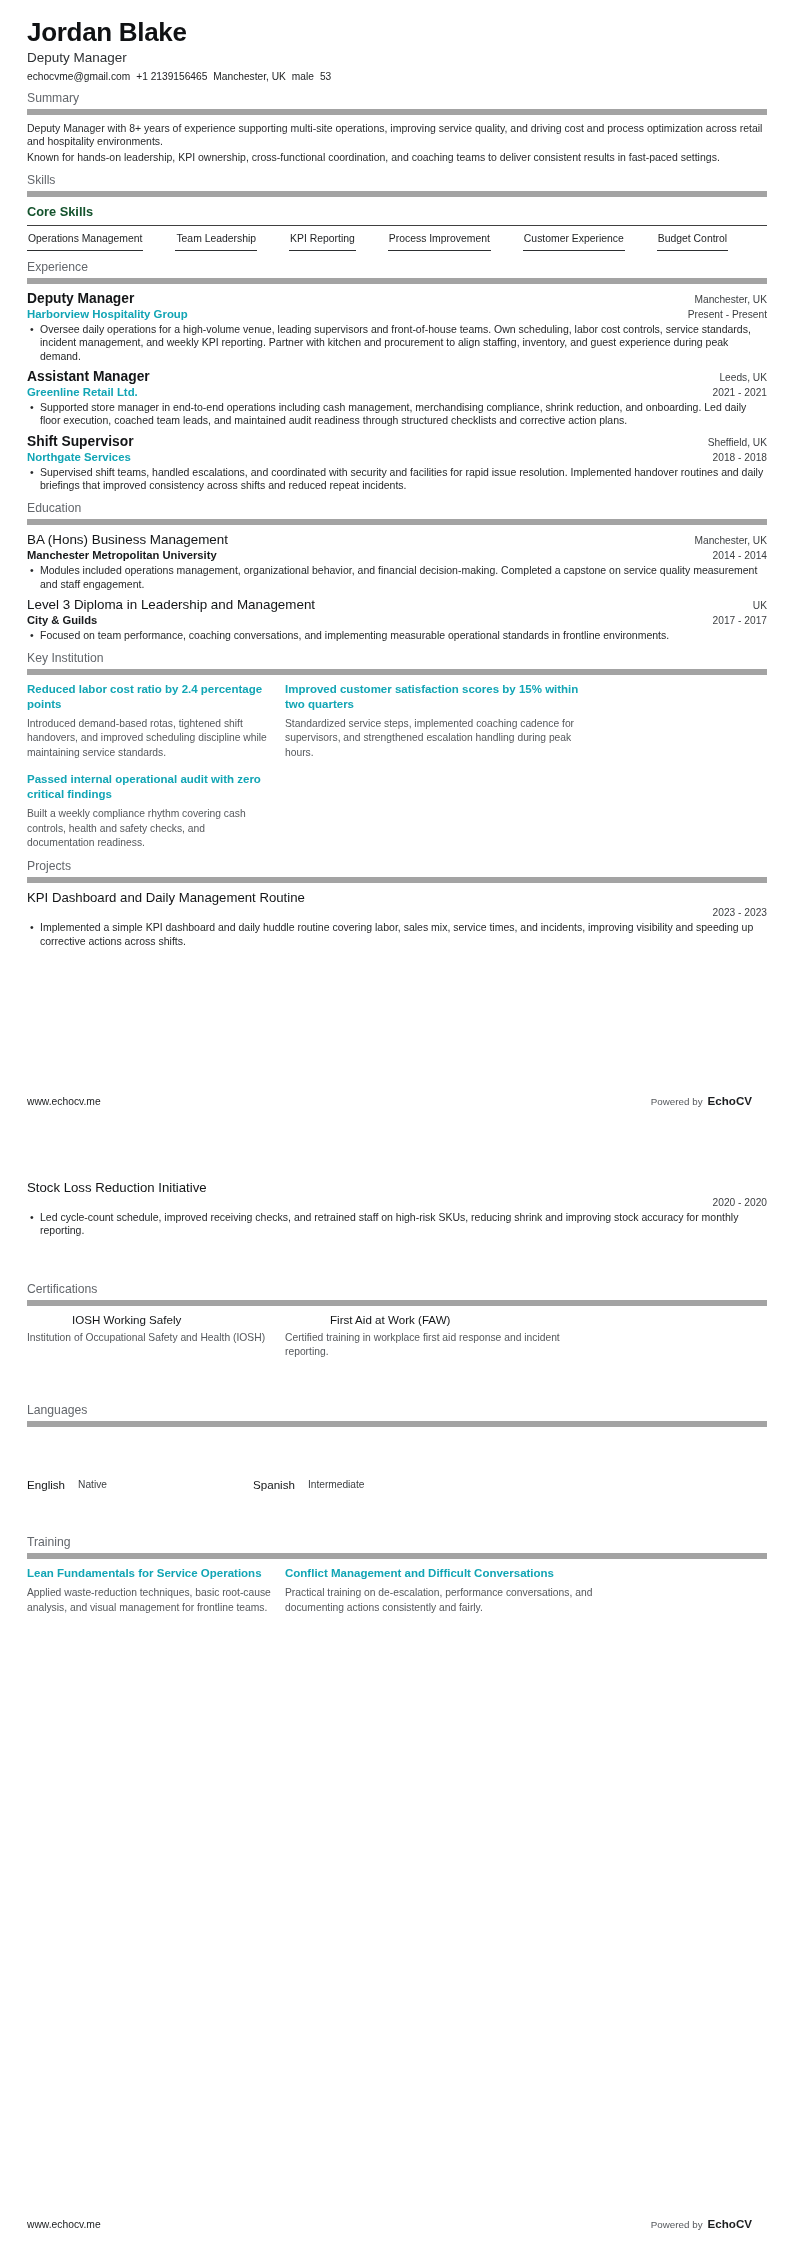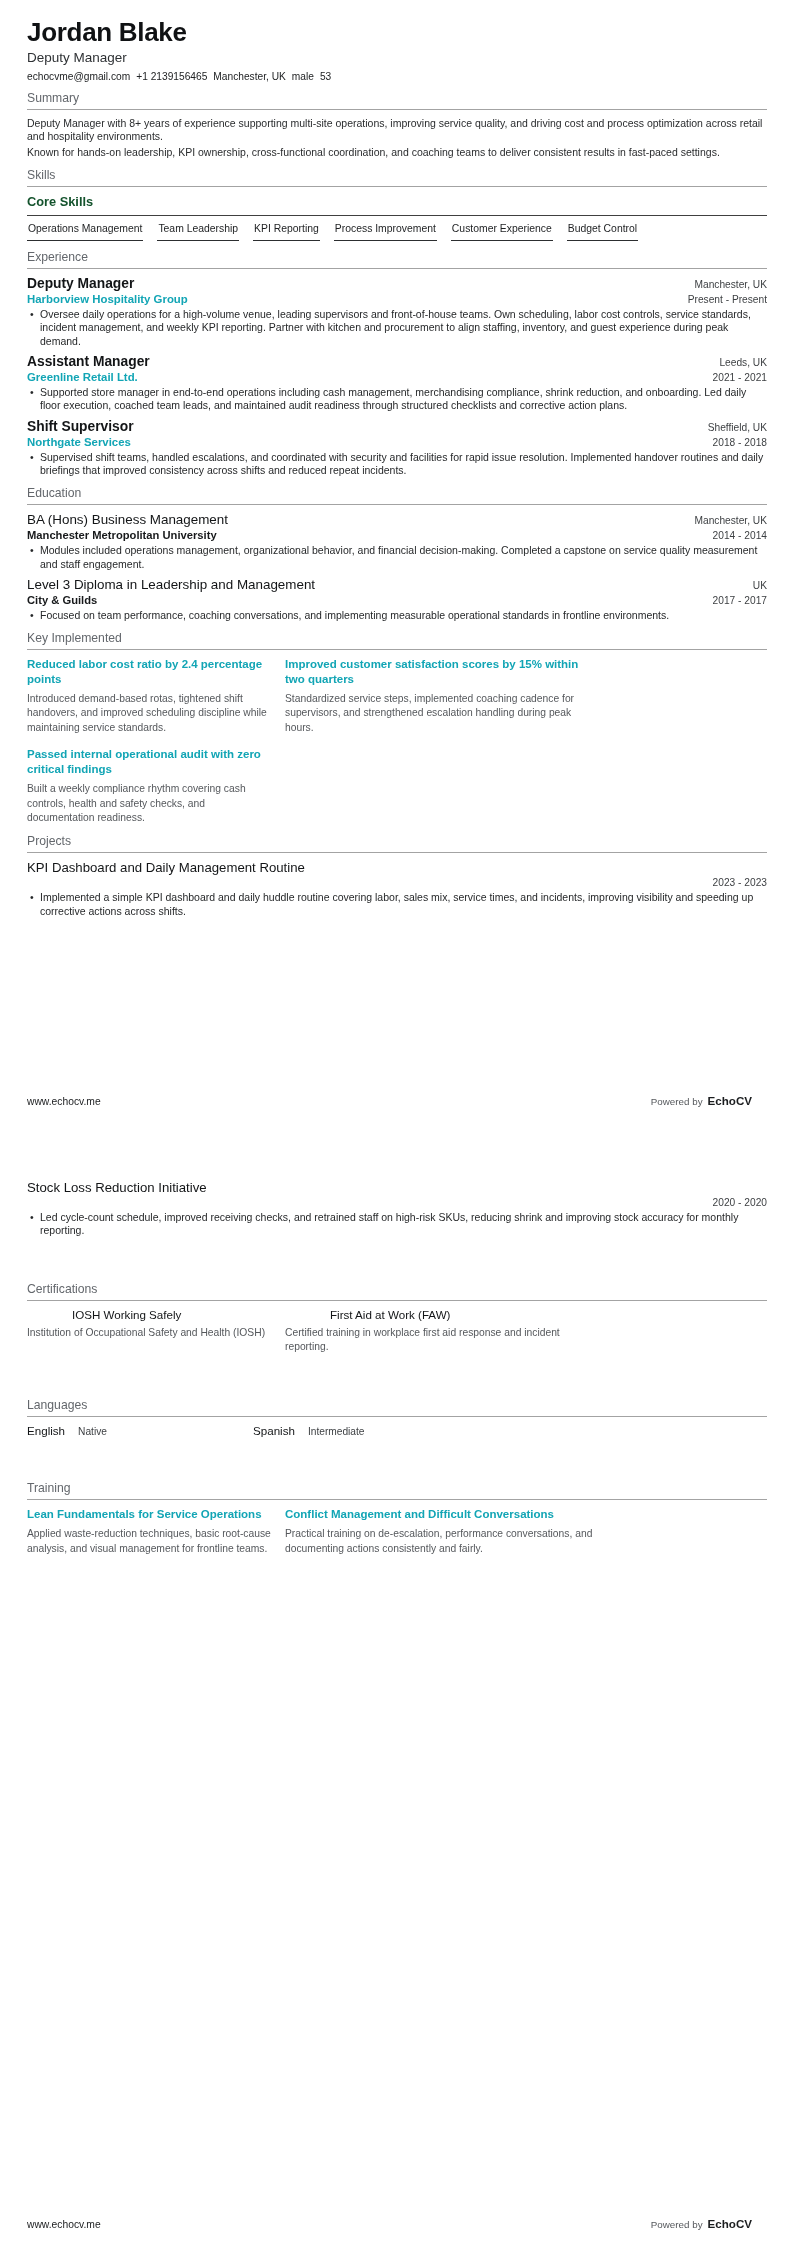--- a/index.html
+++ b/index.html
@@ -23,32 +23,32 @@
   .name { font-size:26px; font-weight:700; color:#101214; letter-spacing:-0.3px; line-height:1.15; }
   .job-title { font-size:13.5px; color:#2e3134; margin-top:2px; }
   .contact-row { display:flex; gap:6px; align-items:baseline; margin-top:6px; font-size:10.2px; color:#212325; }
   .contact-row a { color:inherit; text-decoration:none; }
 
   
   .section { margin-top:9px; }
   .section--p2 { margin-top:44px; }
   .section-heading {
     font-size:12.2px; font-weight:400; color:#63676c;
-    padding-bottom:4px; border-bottom:1px solid #a3a3a3; margin-bottom:7px;
+    padding-bottom:4px; border-bottom:6px solid #a3a3a3; margin-bottom:7px;
   }
 
   .body-text { font-size:10.5px; line-height:1.27; color:#2a2c2e; }
   .body-text + .body-text { margin-top:2px; }
 
   
   .skills-group-label {
     font-size:12.8px; font-weight:600; color:#14532d;
     padding-bottom:6px; border-bottom:1px solid #404040;
   }
-  .skills-row { display:flex; flex-wrap:wrap; gap:0 14px; }
+  .skills-row { display:flex; flex-wrap:wrap; gap:0 32px; }
   .skill-item {
     font-size:10.4px; color:#1d1f21;
     padding:7px 1px 6px; border-bottom:1.5px solid #2c2e30;
   }
 
   
   .item { margin-bottom:6px; }
   .item-row { display:flex; justify-content:space-between; align-items:baseline; gap:12px; }
   .item-row + .item-row { margin-top:2px;text-align:center; }
   .role { font-size:13.8px; font-weight:600; color:#131517; }
@@ -71,21 +71,21 @@
   .ach-desc, .cert-desc, .training-desc { margin-top:5px; font-size:10.3px; line-height:1.4; color:#55585c; }
   .cert-name { font-size:11.6px; font-weight:500; color:#131517;margin-left:45px; }
   .training-title { font-size:11.5px; font-weight:700; line-height:1.3; color:var(--accent,#12a5b5); }
 
   
   .project-title { font-size:13.2px; font-weight:500; color:#131517; }
   .project-dates { text-align:right; font-size:10.2px; color:#3c3f42; margin-top:2px; }
 
   
   .lang-row { display:flex; }
-  .lang-item { width:226px; display:flex; align-items:flex-end; gap:13px; }
+  .lang-item { width:226px; display:flex; align-items:center; gap:13px;margin-top:44px; }
   .lang-name { font-size:11.6px; font-weight:500; color:#131517; }
   .lang-level { font-size:10.2px; color:#3c3f42; }
 
   
   .page-footer {
     position:absolute; left:27px; right:42px; bottom:16px;
     display:flex; justify-content:space-between; align-items:baseline;
   }
   .footer-site { font-size:10.3px; color:#202224; text-decoration:none; cursor:pointer; }
   .footer-right { display:flex; align-items:baseline; gap:5px; }
@@ -190,21 +190,21 @@
       </div>
       <div class="item-row">
         <span class="school">City &amp; Guilds</span>
         <span class="meta">2017 - 2017</span>
       </div>
       <div class="bullet">Focused on team performance, coaching conversations, and implementing measurable operational standards in frontline environments.</div>
     </article>
   </section>
 
   <section class="section">
-    <div class="section-heading">Key Implemented</div>
+    <div class="section-heading">Key Institution</div>
     <div class="two-col">
       <div class="ach-cell">
         <div class="ach-title">Reduced labor cost ratio by 2.4 percentage points</div>
         <div class="ach-desc">Introduced demand-based rotas, tightened shift handovers, and improved scheduling discipline while maintaining service standards.</div>
       </div>
       <div class="ach-cell">
         <div class="ach-title">Improved customer satisfaction scores by 15% within two quarters</div>
         <div class="ach-desc">Standardized service steps, implemented coaching cadence for supervisors, and strengthened escalation handling during peak hours.</div>
       </div>
       <div class="ach-cell">

